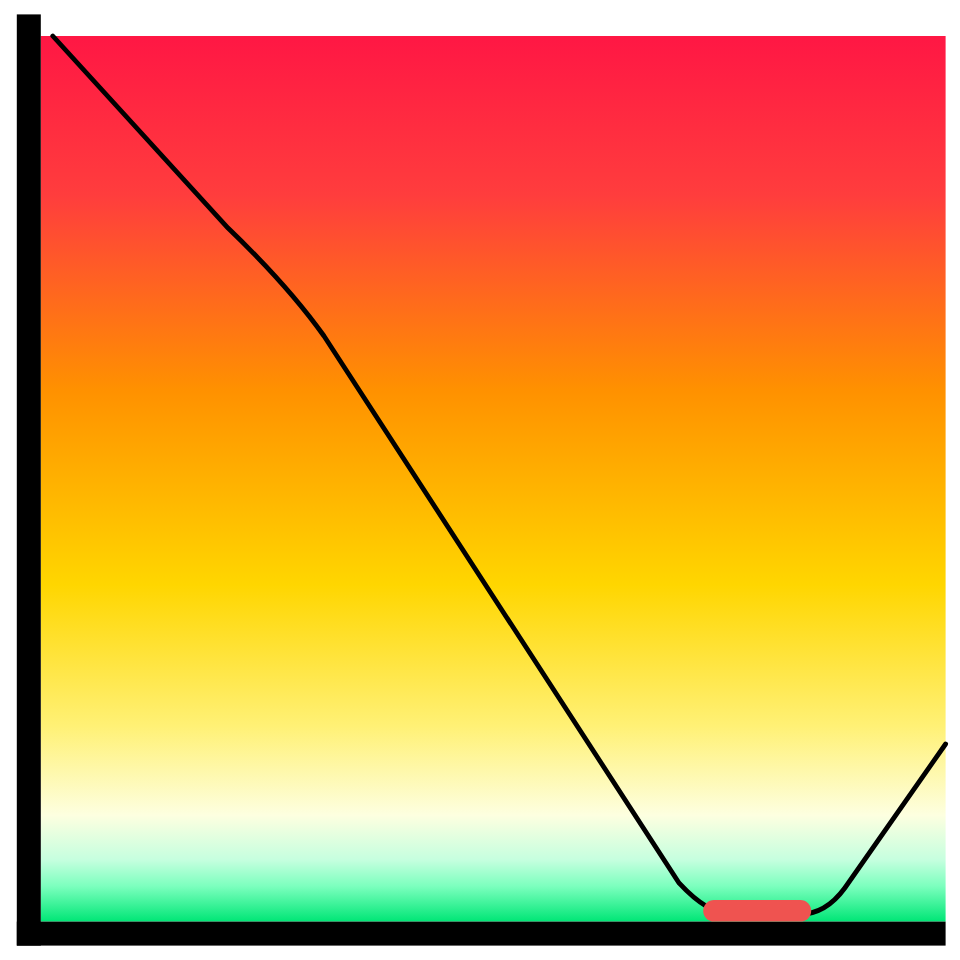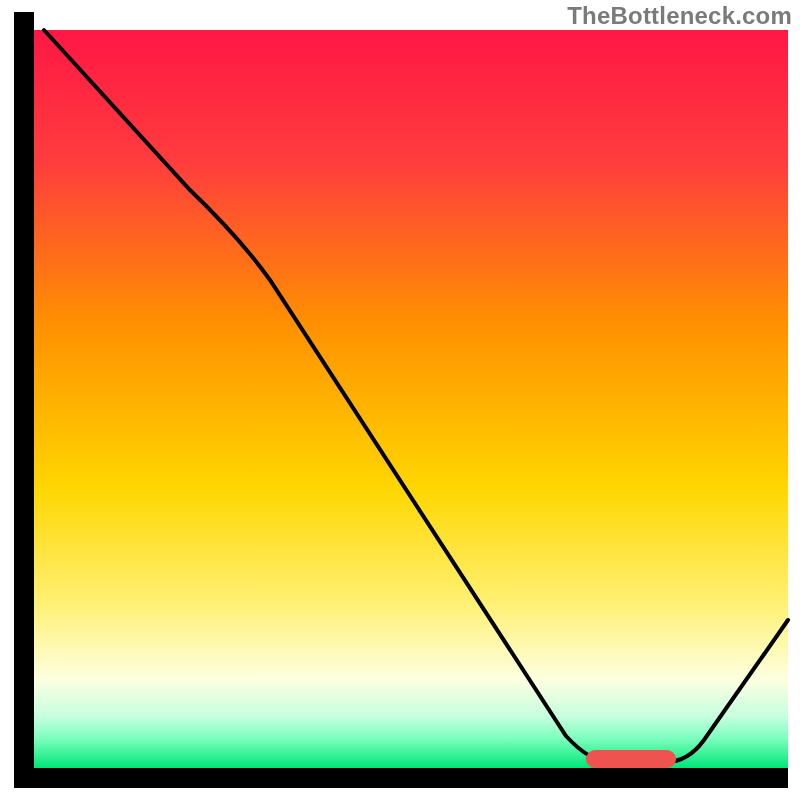--- a/index.html
+++ b/index.html
@@ -64,14 +64,13 @@
              Q 240 238 270 280
              L 566 736
              Q 590 762 610 762
              L 666 762
              Q 688 762 704 740
              L 788 620" fill="none" stroke="#000" stroke-width="4" stroke-linecap="round"></path>
 
     <rect x="586" y="750" width="90" height="18" rx="9" ry="9" fill="#ef5350"></rect>
   </svg>
 
-  <div class="watermark">TheBottleneck.com</div>
 </div>
 
 </body></html>

